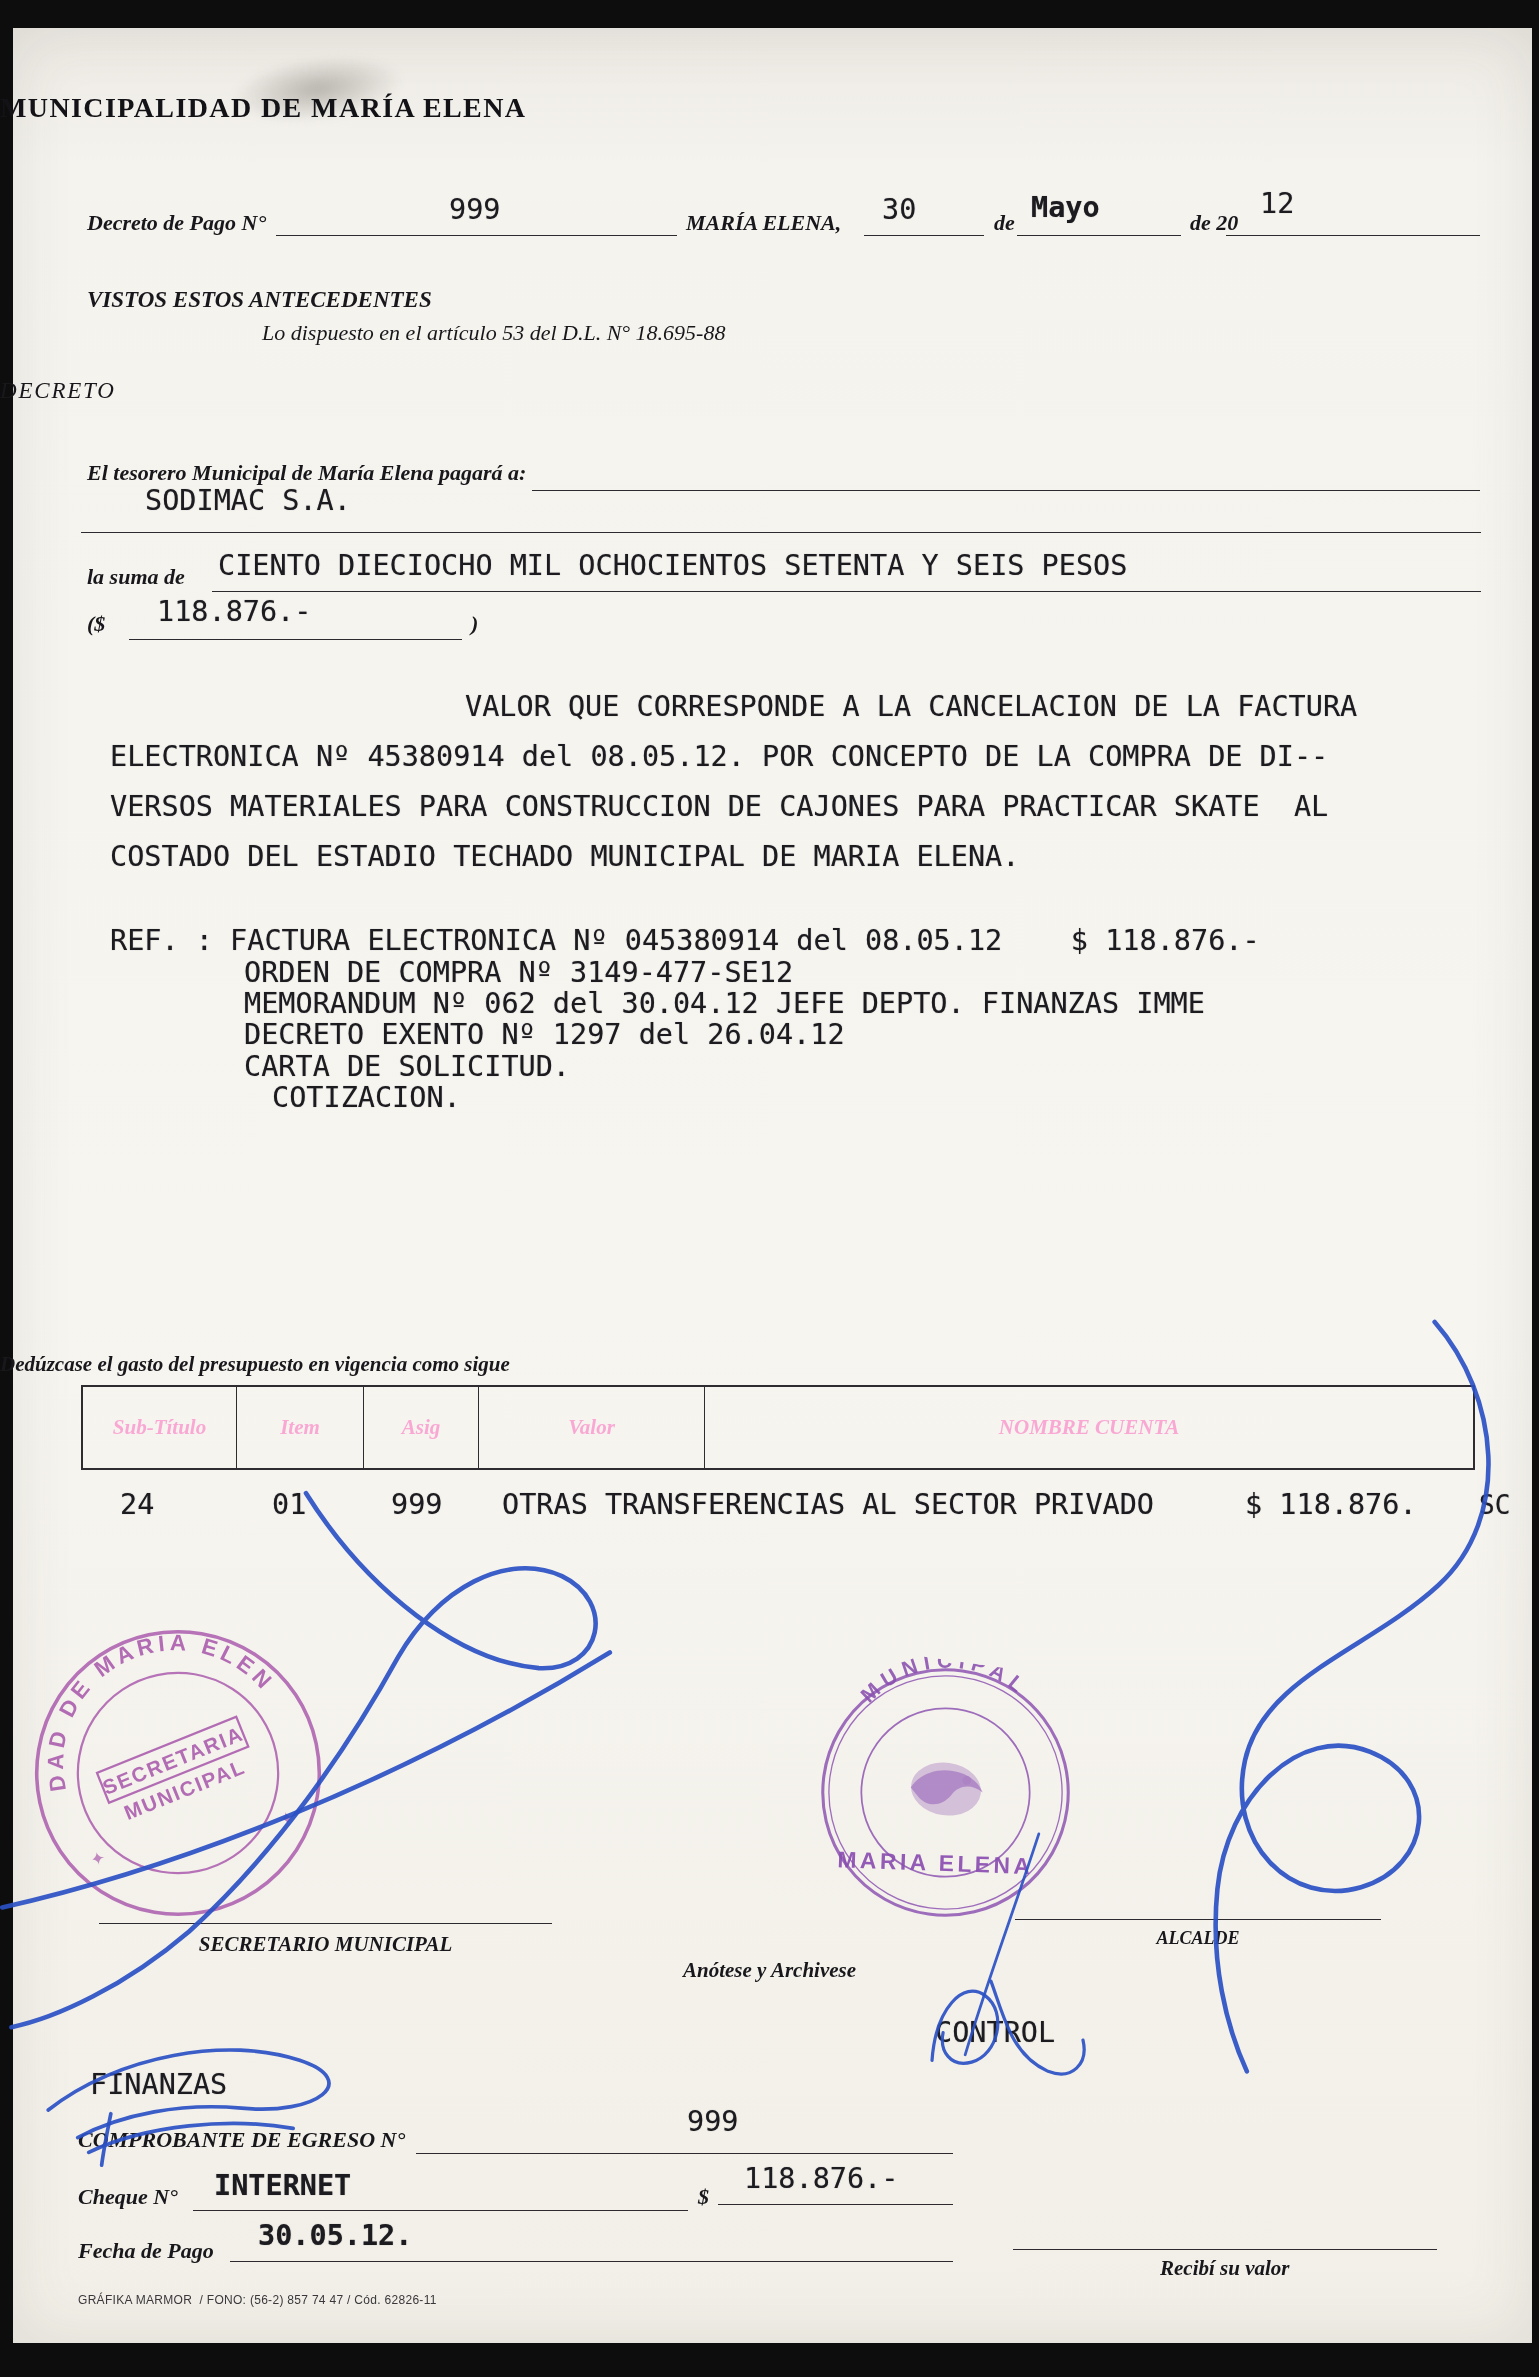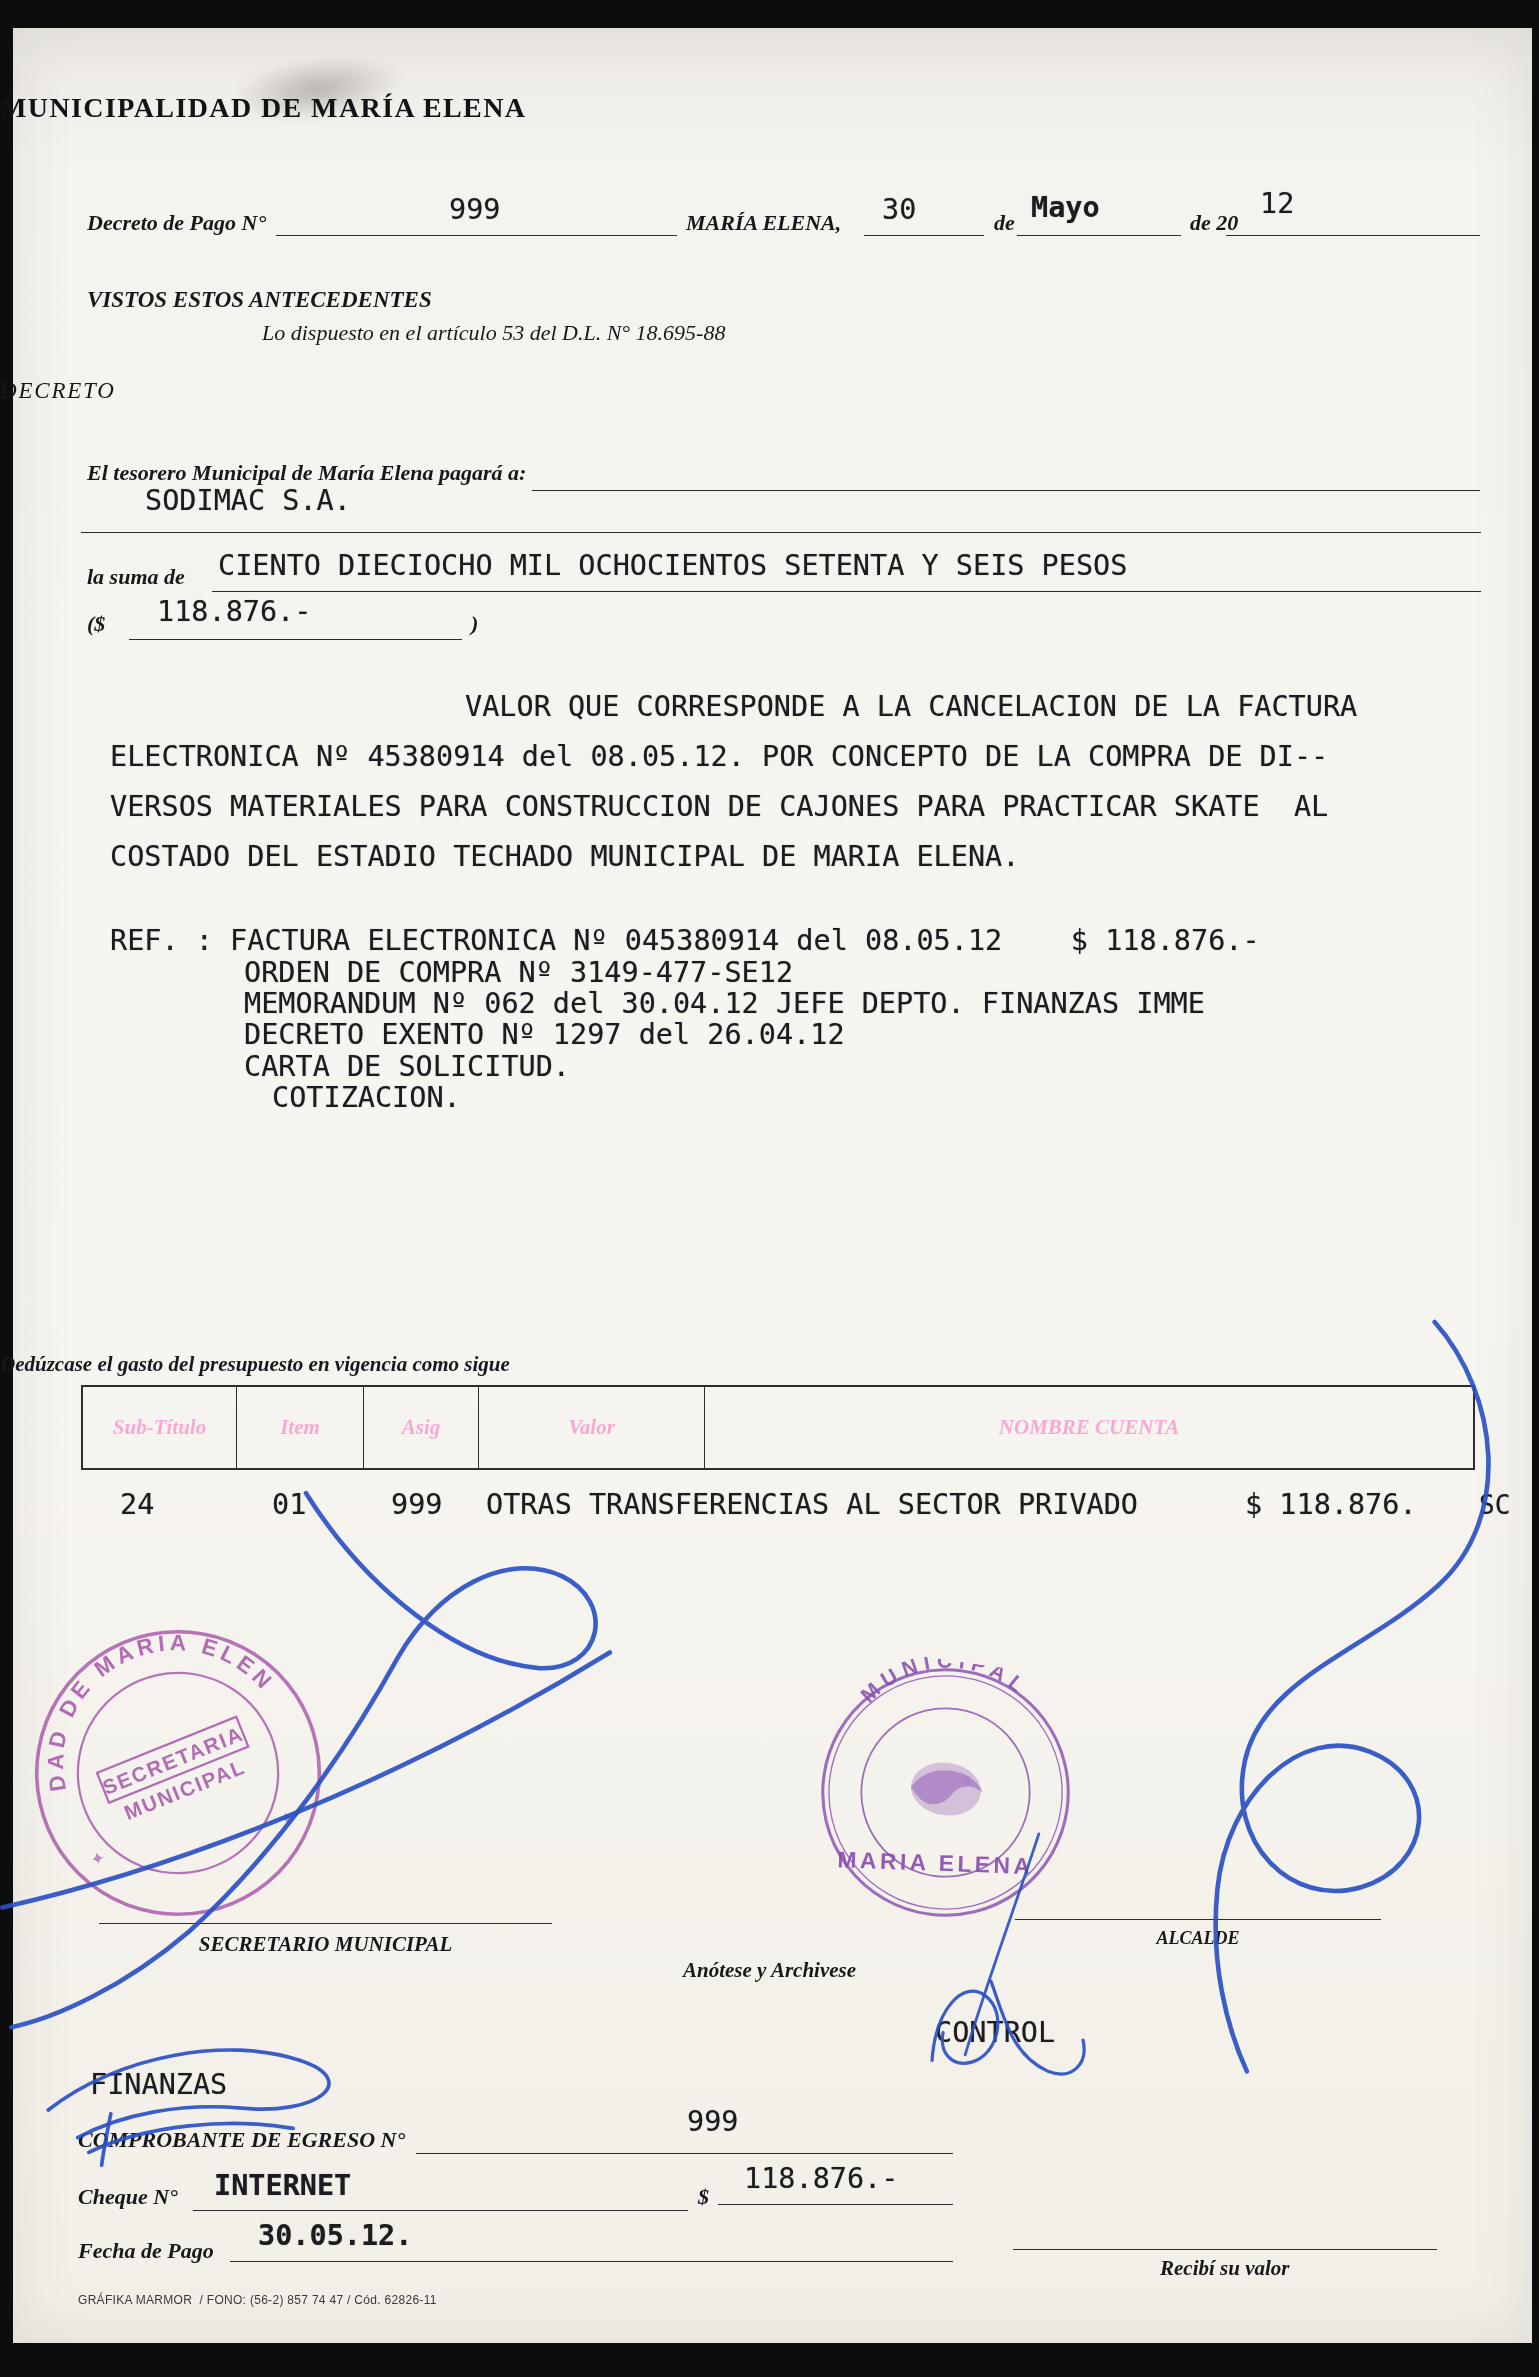--- a/index.html
+++ b/index.html
@@ -87,21 +87,21 @@
   <div class="table">
     <div class="th" style="width:154px;">Sub-Título</div>
     <div class="th" style="width:127px;">Item</div>
     <div class="th" style="width:115px;">Asig</div>
     <div class="th" style="flex:1;">Valor</div>
     <div class="th" style="width:768px;">NOMBRE CUENTA</div>
   </div>
   <div class="abs type" style="left:120px;top:1490px;">24</div>
   <div class="abs type" style="left:272px;top:1490px;">01</div>
   <div class="abs type" style="left:391px;top:1490px;">999</div>
-  <div class="abs type" style="left:486px;top:1490px;">OTRAS TRANSFERENCIAS AL SECTOR PRIVADO</div>
+  <div class="abs type" style="left:502px;top:1490px;">OTRAS TRANSFERENCIAS AL SECTOR PRIVADO</div>
   <div class="abs type" style="left:1245px;top:1490px;">$ 118.876.</div>
   <div class="abs type sm" style="left:1479px;top:1492px;">SC</div>
 
   <svg class="stamp" style="left:26px;top:1621px;transform:rotate(-12deg);" width="304" height="304" viewBox="0 0 340 340">
     <defs>
         <path id="slArc" d="M 48 190 A 126 126 0 1 1 292 190"></path>
       </defs>
     <g fill="none" stroke="#a44fa8" opacity="0.78">
       <circle cx="170" cy="170" r="158" stroke-width="4"></circle>
       <circle cx="170" cy="170" r="112" stroke-width="2.5"></circle>

